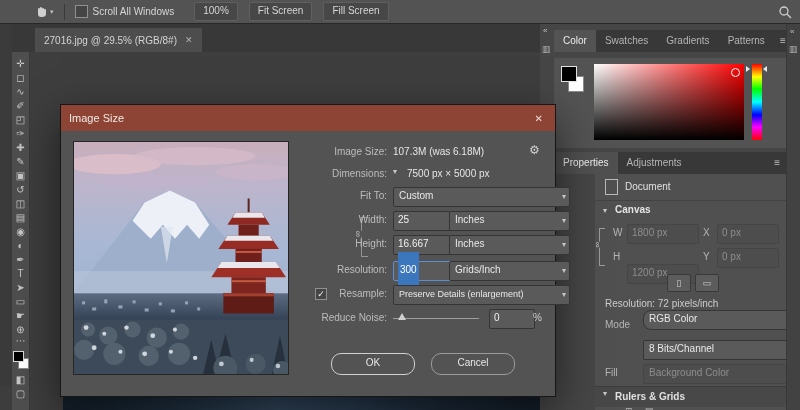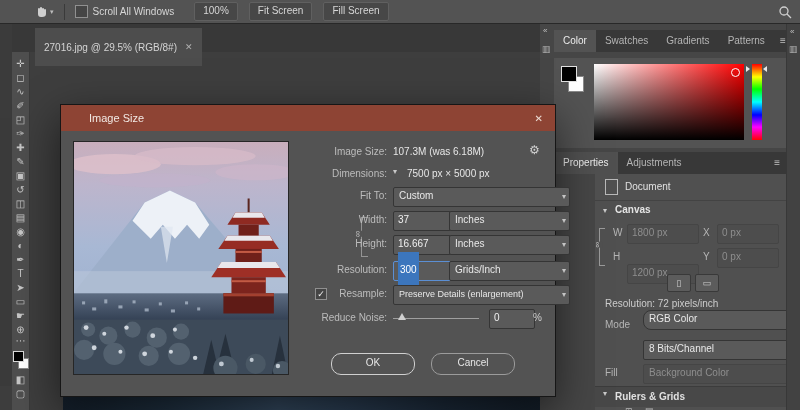--- a/index.html
+++ b/index.html
@@ -11,42 +11,42 @@
   #options-bar{left:0;top:0;width:800px;height:24px;background:#535353;border-bottom:1px solid #282828;display:flex;align-items:center;z-index:3;}
   .opt-btn{height:17px;line-height:15px;padding:0 8px;background:#474747;border:1px solid #606060;border-radius:2px;margin-right:11px;color:#d6d6d6;}
   .divider{width:1px;height:16px;background:#3a3a3a;margin:0 10px;}
   .cb{width:11px;height:11px;border:1px solid #909090;background:#454545;display:inline-block;text-align:center;line-height:10px;color:#f2f2f2;font-size:9px;}
   
   #left-strip{left:0;top:24;width:12px;height:386px;background:#3b3b3b;text-align:center;z-index:1;}
   #tools{left:12px;top:52px;width:18px;height:358px;background:#4e4e4e;border-right:1px solid #3a3a3a;display:flex;flex-direction:column;align-items:center;padding-top:5px;z-index:1;}
   .tool{width:18px;height:14px;line-height:14px;text-align:center;color:#c6c6c6;font-size:10px;}
   
   #tab-strip{left:12px;top:24px;width:528px;height:28px;background:#383838;z-index:1;}
-  #doc-tab{position:absolute;left:23px;top:4px;height:38px;background:#4d4d4d;display:flex;align-items:center;padding:0 9px;color:#d4d4d4;}
+  #doc-tab{position:absolute;left:23px;top:4px;height:24px;background:#4d4d4d;display:flex;align-items:center;padding:0 9px;color:#d4d4d4;}
   
   #canvas-area{left:30px;top:52px;width:510px;height:358px;background:#3e3e3e;z-index:0;}
   #photo-strip{position:absolute;left:33px;top:345px;width:477px;height:13px;
     background:linear-gradient(90deg,#141f2b,#1f3040 22%,#33485e 45%,#2a3d52 60%,#1c2a3a 80%,#141e29);}
   
   #right-dock{left:540px;top:24px;width:260px;height:386px;background:#464646;z-index:1;}
   .ptabs{position:absolute;height:22px;background:#383838;display:flex;align-items:stretch;width:232px;left:14px;}
   .ptab{padding:0 9px;line-height:22px;color:#b4b4b4;}
   .ptab.active{background:#535353;color:#ececec;}
   .pmenu{margin-left:auto;padding:0 6px;line-height:22px;color:#c0c0c0;}
   .pbody{position:absolute;left:14px;width:232px;background:#535353;overflow:hidden;}
   .dd{position:absolute;height:18px;background:#5a5a5a;border:1px solid #353535;border-radius:2px;color:#e8e8e8;line-height:16px;padding:0 14px 0 5px;white-space:nowrap;overflow:hidden;}
   .dd .dd-arrow{position:absolute;right:3px;top:1px;font-size:8px;color:#c4c4c4;}
   .dd.dim{color:#8e8e8e;border-color:#454545;background:#4d4d4d;}
   .tfield{position:absolute;height:18px;background:#5a5a5a;border:1px solid #353535;border-radius:2px;color:#f0f0f0;line-height:16px;padding:0 4px;}
   .tfield.dim{color:#8e8e8e;background:#4d4d4d;border-color:#454545;}
   .lab{position:absolute;color:#b5b5b5;line-height:18px;}
   
   #dialog{left:60px;top:104px;width:496px;height:293px;background:#535353;border:1px solid #161616;box-shadow:0 14px 40px rgba(0,0,0,.55);z-index:10;}
   #dialog-titlebar{position:absolute;left:0;top:0;width:100%;height:26px;background:#8e4434;display:flex;align-items:center;}
-  #dialog-title{padding-left:28px;font-size:11px;color:#f2e9e4;}
+  #dialog-title{padding-left:8px;font-size:11px;color:#f2e9e4;}
   #dialog-close{margin-left:auto;padding-right:12px;color:#ecdcd4;font-size:10px;}
   #preview{position:absolute;left:12px;top:36px;width:214px;height:232px;border:1px solid #262626;background:#8fa2bb;overflow:hidden;}
   #form{position:absolute;left:240px;top:36px;width:248px;height:250px;}
   .dlabel{position:absolute;left:0;width:86px;text-align:right;color:#bcbcbc;line-height:18px;white-space:nowrap;}
   .dval{position:absolute;color:#e6e6e6;line-height:18px;white-space:nowrap;}
   .pbtn{position:absolute;height:20px;width:82px;border:1px solid #9b9b9b;border-radius:10px;text-align:center;line-height:18px;color:#e6e6e6;}
   .sel{background:#3c76bd;color:#fff;padding:12px 2px;}
   .thumb{position:absolute;width:0;height:0;border-left:4px solid transparent;border-right:4px solid transparent;border-bottom:7px solid #cfcfcf;}
 </style>
 </head>
@@ -304,21 +304,21 @@
       <span class="abs" style="left:92px;top:26px;font-size:8px;color:#c9c9c9;">▾</span>
       <span class="dval" style="left:106px;top:24px;">7500 px × 5000 px</span>
 
       <span class="dlabel" style="top:46px;">Fit To:</span>
       <span class="dd" style="left:92px;top:46px;width:156px;"><span>Custom</span><span class="dd-arrow">▾</span></span>
 
       <span class="abs" style="left:60px;top:76px;width:7px;height:40px;border-left:1px solid #949494;border-top:1px solid #949494;border-bottom:1px solid #949494;"></span>
       <span class="abs" style="left:54px;top:88px;font-size:9px;color:#c8c8c8;background:#535353;transform:rotate(90deg);">∞</span>
 
       <span class="dlabel" style="top:70px;">Width:</span>
-      <span class="tfield" style="left:92px;top:70px;width:48px;">37</span>
+      <span class="tfield" style="left:92px;top:70px;width:48px;">25</span>
       <span class="dd" style="left:148px;top:70px;width:100px;"><span>Inches</span><span class="dd-arrow">▾</span></span>
 
       <span class="dlabel" style="top:94px;">Height:</span>
       <span class="tfield" style="left:92px;top:94px;width:48px;">16.667</span>
       <span class="dd" style="left:148px;top:94px;width:100px;"><span>Inches</span><span class="dd-arrow">▾</span></span>
 
       <span class="dlabel" style="top:120px;">Resolution:</span>
       <span class="tfield" style="left:92px;top:120px;width:48px;border-color:#5b8fd4;"><span class="sel">300</span></span>
       <span class="dd" style="left:148px;top:120px;width:100px;"><span>Grids/Inch</span><span class="dd-arrow">▾</span></span>
 

